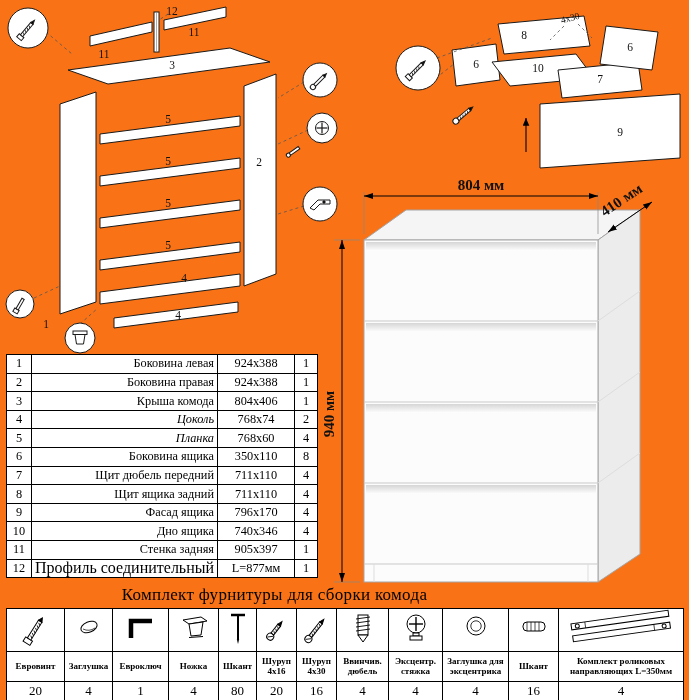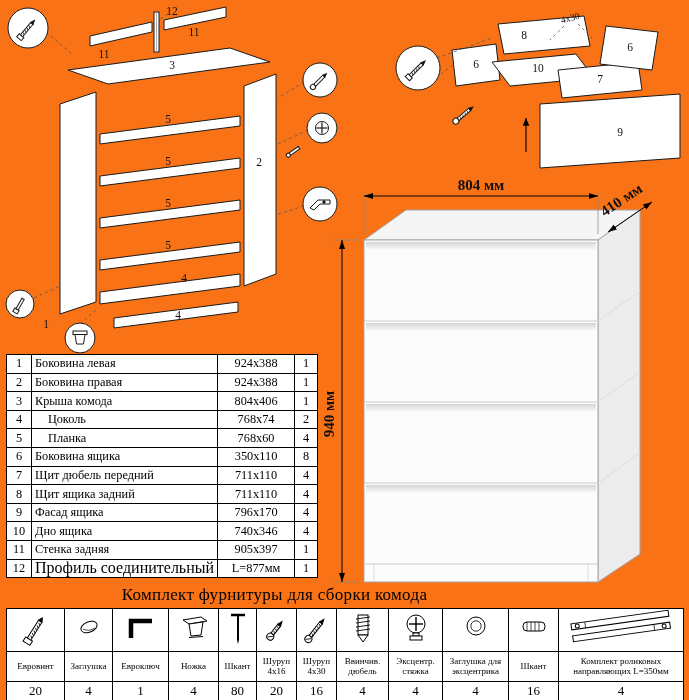--- a/index.html
+++ b/index.html
@@ -8,33 +8,33 @@
 
   svg text{font-family:"Liberation Serif","DejaVu Serif",serif;fill:#111;}
   .dlabel{font-size:11.5px;}
   .dim-label{font-size:15px;font-weight:bold;}
 
   
   .parts-table{position:absolute;left:6px;top:354px;border-collapse:collapse;background:#fff;}
   .parts-table td{border:1px solid #000;height:17.6px;padding:0 3px;font-size:12.3px;line-height:1.05;white-space:nowrap;overflow:hidden;}
   .parts-table td.c{text-align:center;}
   .parts-table td.num{width:18px;}
-  .parts-table td.name{width:152px;}
+  .parts-table td.name{width:152px;text-align:right;}
   .parts-table td.size{width:70px;}
   .parts-table td.qty{width:16px;}
-  .parts-table td.indent{padding-left:16px;}
+  .parts-table td.indent{padding-left:16px;font-style:italic;}
 
   
   .hw-title{position:absolute;left:0;top:585px;width:549px;text-align:center;font-size:17px;letter-spacing:.3px;}
 
   
   .hw-table{position:absolute;left:6px;top:608px;width:677px;border-collapse:collapse;table-layout:fixed;background:#fff;}
   .hw-table td{border:1px solid #000;text-align:center;vertical-align:middle;padding:0;}
   .hw-table tr.r-icon td{height:42px;}
-  .hw-table tr.r-name td{height:27px;font-size:9px;line-height:1.08;padding:1px 1px;}
+  .hw-table tr.r-name td{height:27px;font-size:9px;line-height:1.08;padding:1px 1px;font-weight:bold;}
   .hw-table tr.r-qty td{height:18px;font-size:13px;margin-left:8px;}
 </style>
 </head>
 <body>
 
 <div class="page">
 
   <svg style="position:absolute;left:2px;top:2px;" width="345" height="358" viewBox="0 0 345 358">
     <g stroke="#1a1a1a" stroke-width="1" fill="#fff">
 

